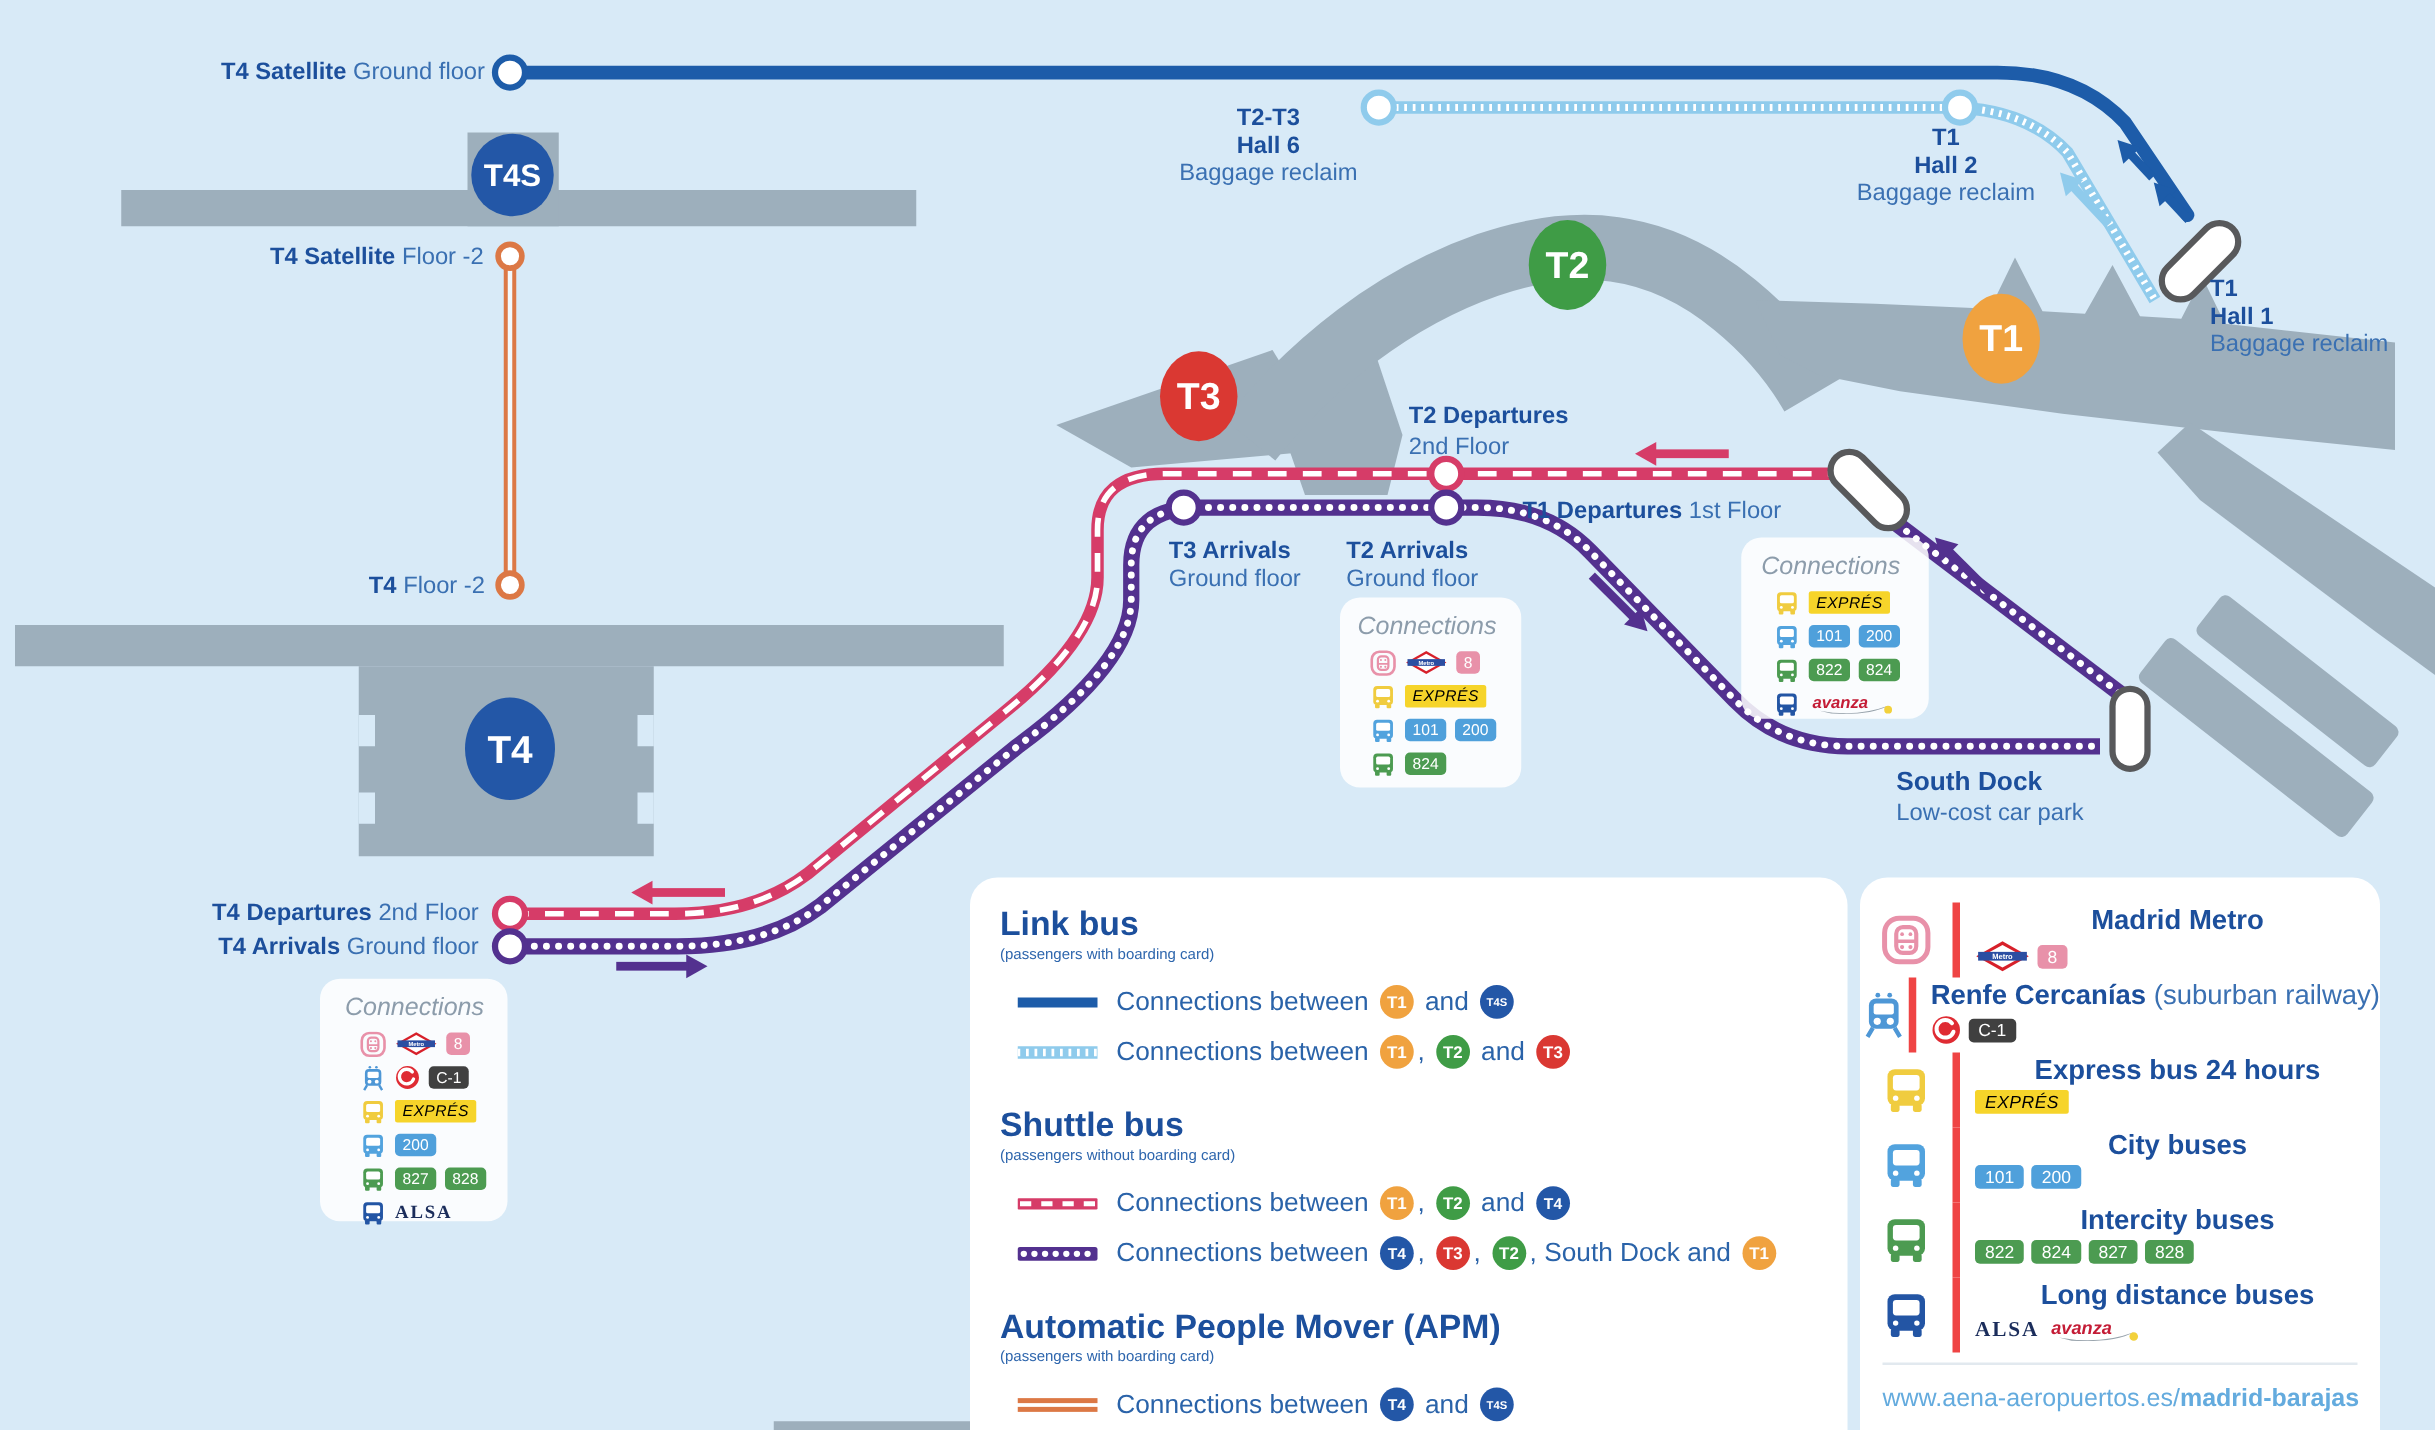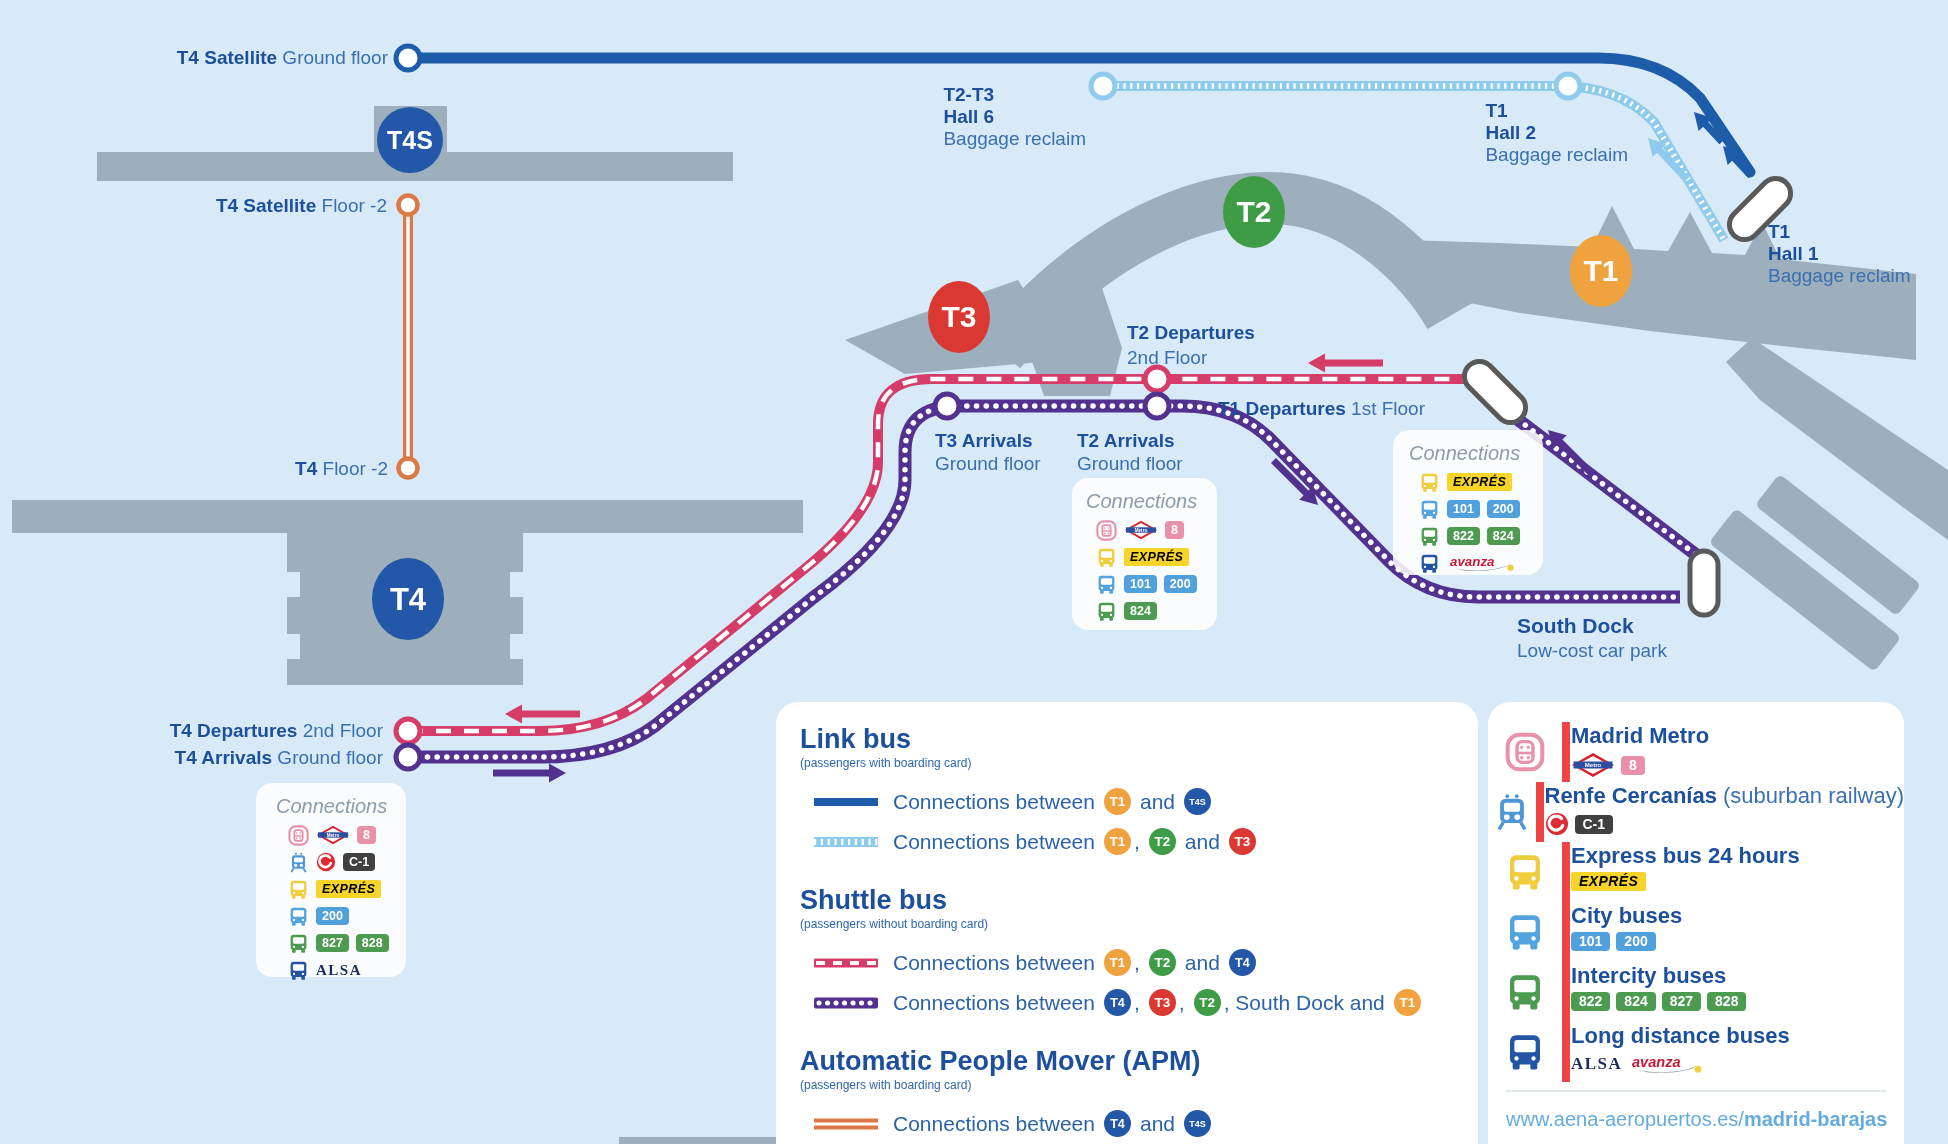--- a/index.html
+++ b/index.html
@@ -2,29 +2,29 @@
 <html><head>
 <meta charset="utf-8">
 <style>
   html,body{margin:0;padding:0;background:#c7d8e6;}
   .stage{position:relative;width:1948px;height:1144px;background:#D8EAF7;overflow:hidden;
          font-family:"Liberation Sans",sans-serif;}
   svg.map{position:absolute;left:0;top:0;}
   
   .lbl{position:absolute;font-size:19px;line-height:22px;color:#3A70B2;white-space:nowrap;}
   .lbl b{color:#1C4F9C;font-weight:700;}
-  .lbl.r{text-align:left;margin-left:29px;}
+  .lbl.r{text-align:center;margin-left:29px;}
   
   .cbox{position:absolute;background:rgba(255,255,255,.86);border-radius:16px;padding:8px 10px;box-sizing:border-box;}
   .cbox .ct{font-style:italic;color:#8C9CAB;font-size:20px;margin:4px 0 6px 10px;}
   .crow{display:flex;align-items:center;gap:7px;margin:5px 0 5px 22px;height:22px;}
   .icn{width:21px;height:21px;flex:0 0 auto;}
   .cpink{color:#E891A9}.cblue{color:#52A3DE}.cyellow{color:#F0CC3F}.cgreen{color:#4C9B51}
   .cnavy{color:#2355A4}.ctrain{color:#4E97D6}
-  .badge{display:inline-block;border-radius:4px;color:#fff;font-weight:700;font-size:12.5px;
+  .badge{display:inline-block;border-radius:4px;color:#fff;font-weight:400;font-size:12.5px;
          padding:1.5px 6px;line-height:15px;}
   .badge.pink{background:#E891A9}.badge.blue{background:#4FA0DB}.badge.bluedark{background:#404040}
   .badge.green{background:#4C9B51}
   .badge.yellow{background:#F6D42A;color:#000;font-style:italic;letter-spacing:.4px;border-radius:2px;}
   .alsa{font-family:"Liberation Serif",serif;font-weight:700;color:#1B2D5B;font-size:15px;letter-spacing:1.5px;}
   .metrologo{height:20px;width:34px;flex:0 0 auto;}
   .renfelogo{height:20px;width:20px;flex:0 0 auto;}
   .avanzalogo{height:22px;width:72px;}
   
   .panel{position:absolute;background:#ffffff;border-radius:22px 22px 0 0;box-sizing:border-box;}
@@ -34,21 +34,21 @@
   .lg-row .sw{flex:0 0 auto;}
   .tcirc{display:inline-flex;align-items:center;justify-content:center;width:27px;height:27px;
          border-radius:50%;color:#fff;font-weight:700;font-size:13.5px;flex:0 0 auto;}
   .tcirc.t1{background:#F0A23F}.tcirc.t2{background:#3F9C46}.tcirc.t3{background:#DA3832}
   .tcirc.t4{background:#2357A7;font-size:12.5px}.tcirc.t4s{background:#2357A7;font-size:9px}
   
   .tk-rows{margin-top:20px;}
   .tk-row{display:flex;min-height:60px;}
   .tk-icon{width:74px;display:flex;align-items:center;justify-content:center;}
   .tk-icon svg{width:40px;height:46px;}
-  .tk-body{border-left:8px solid #ef4444;padding-left:1px;flex:1;padding-top:1px;}
+  .tk-body{border-left:6px solid #ef4444;padding-left:12px;flex:1;padding-top:1px;text-align:center;}
   .tk-title{font-size:22px;font-weight:700;color:#1C4F9C;white-space:nowrap;}
   .tk-title span{font-weight:400;color:#3A70B2;}
   .tk-badges{margin-top:3px;display:flex;gap:6px;align-items:center;}
   .tk-badges .badge{font-size:14px;padding:2px 8px;}
   .tk-div{border-top:2px solid #E2E9EF;margin:8px 18px 0 18px;}
   .tk-url{margin:16px 0 0 18px;font-size:20px;color:#64ABDE;}
   .tk-url b{color:#64ABDE;}
 </style>
 </head>
 <body>

